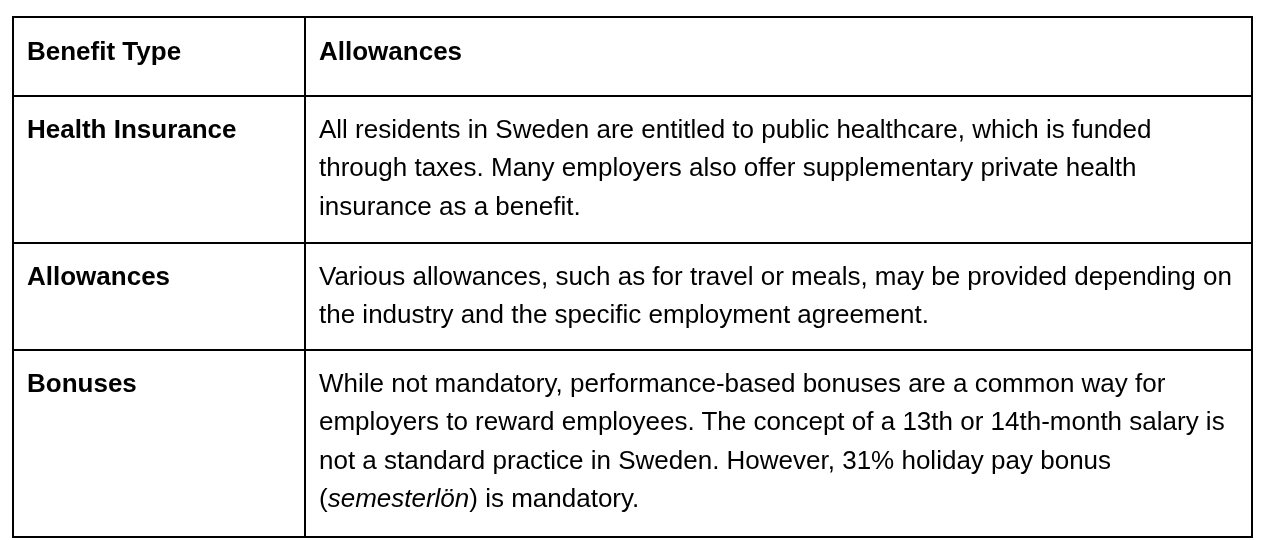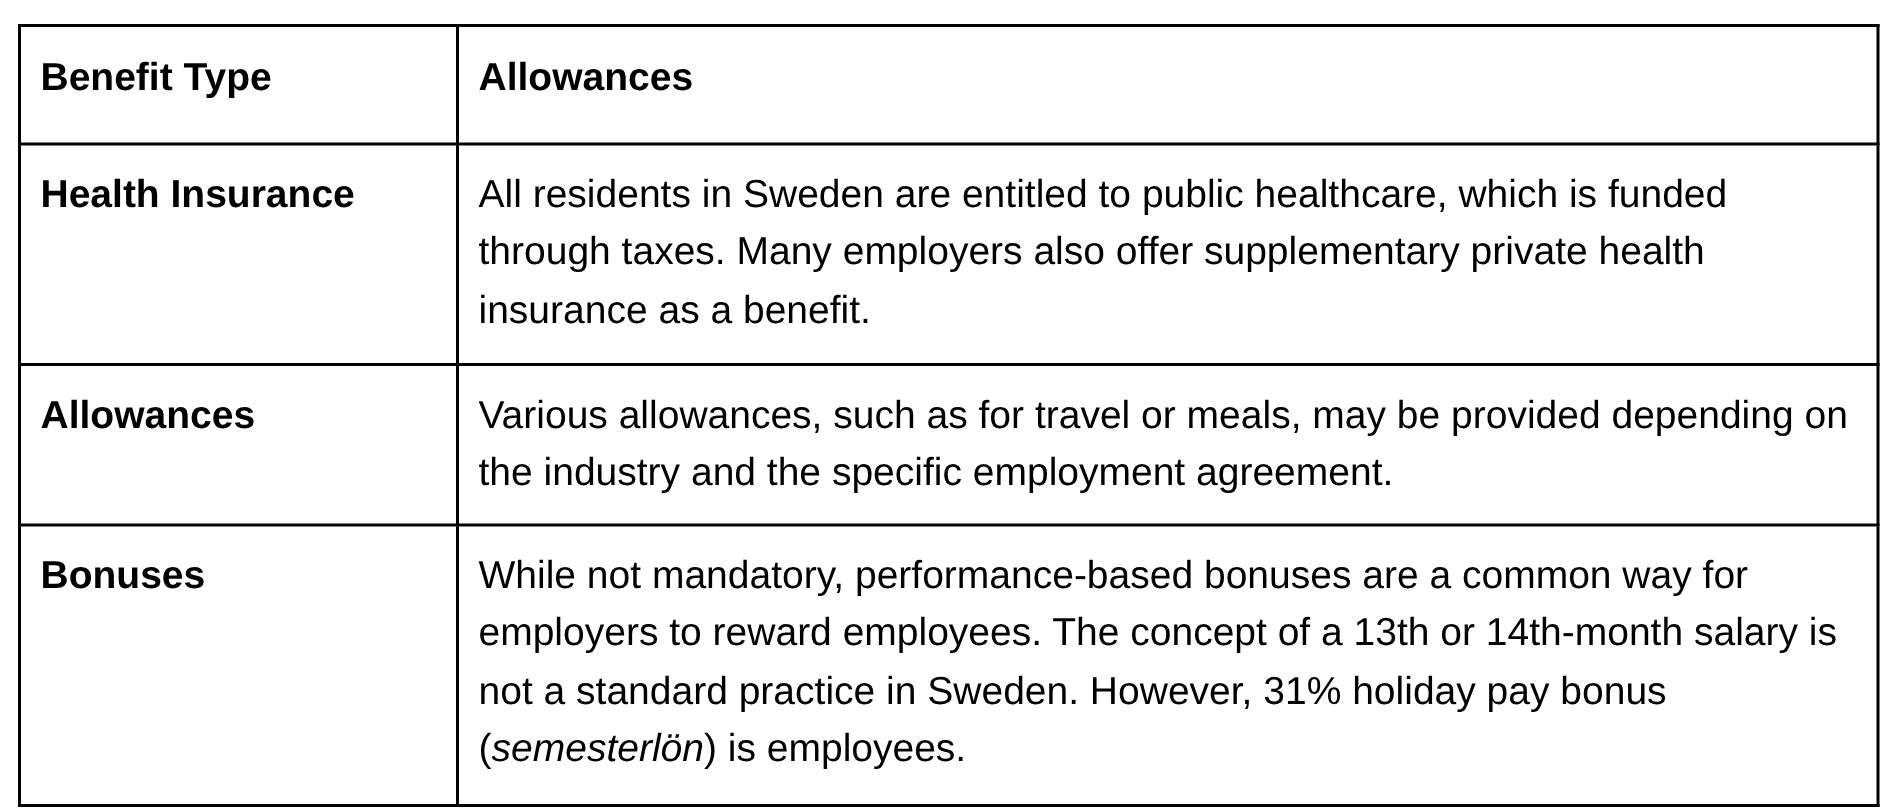--- a/index.html
+++ b/index.html
@@ -59,16 +59,16 @@
     <tr style="height:147px;">
       <td class="type">Health Insurance</td>
       <td class="desc">All residents in Sweden are entitled to public healthcare, which is funded through taxes. Many employers also offer supplementary private health insurance as a benefit.</td>
     </tr>
     <tr style="height:107px;">
       <td class="type">Allowances</td>
       <td class="desc">Various allowances, such as for travel or meals, may be provided depending on the industry and the specific employment agreement.</td>
     </tr>
     <tr style="height:187px;">
       <td class="type">Bonuses</td>
-      <td class="desc"><span>While not mandatory, performance-based bonuses are a common way for employers to reward employees. The concept of a 13th or 14th-month salary is not a standard practice in Sweden. However, 31% holiday pay bonus (</span><span class="it">semesterlön</span><span>) is employees.</span></td>
+      <td class="desc"><span>While not mandatory, performance-based bonuses are a common way for employers to reward employees. The concept of a 13th or 14th-month salary is not a standard practice in Sweden. However, 31% holiday pay bonus (</span><span class="it">semesterlön</span><span>) is mandatory.</span></td>
     </tr>
   </tbody>
 </table>
 
 </body></html>

